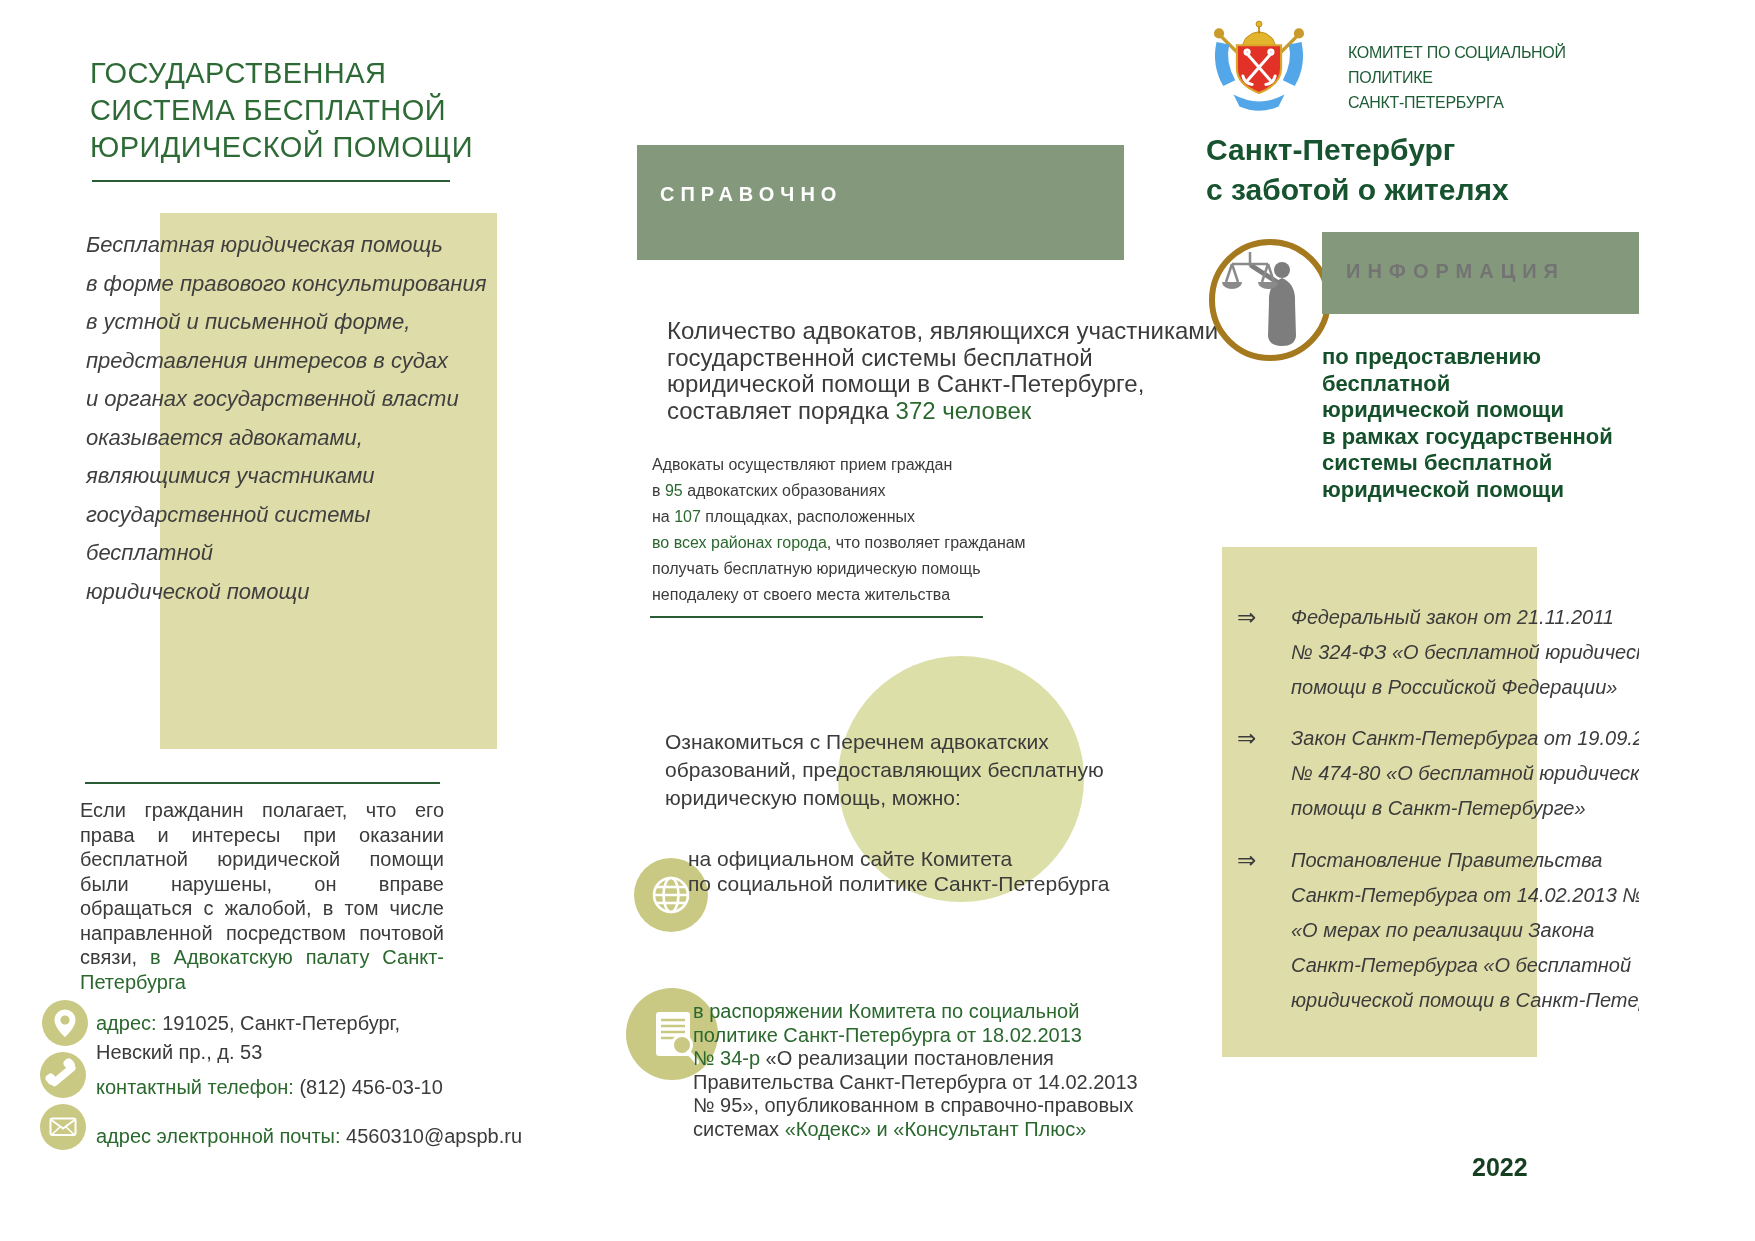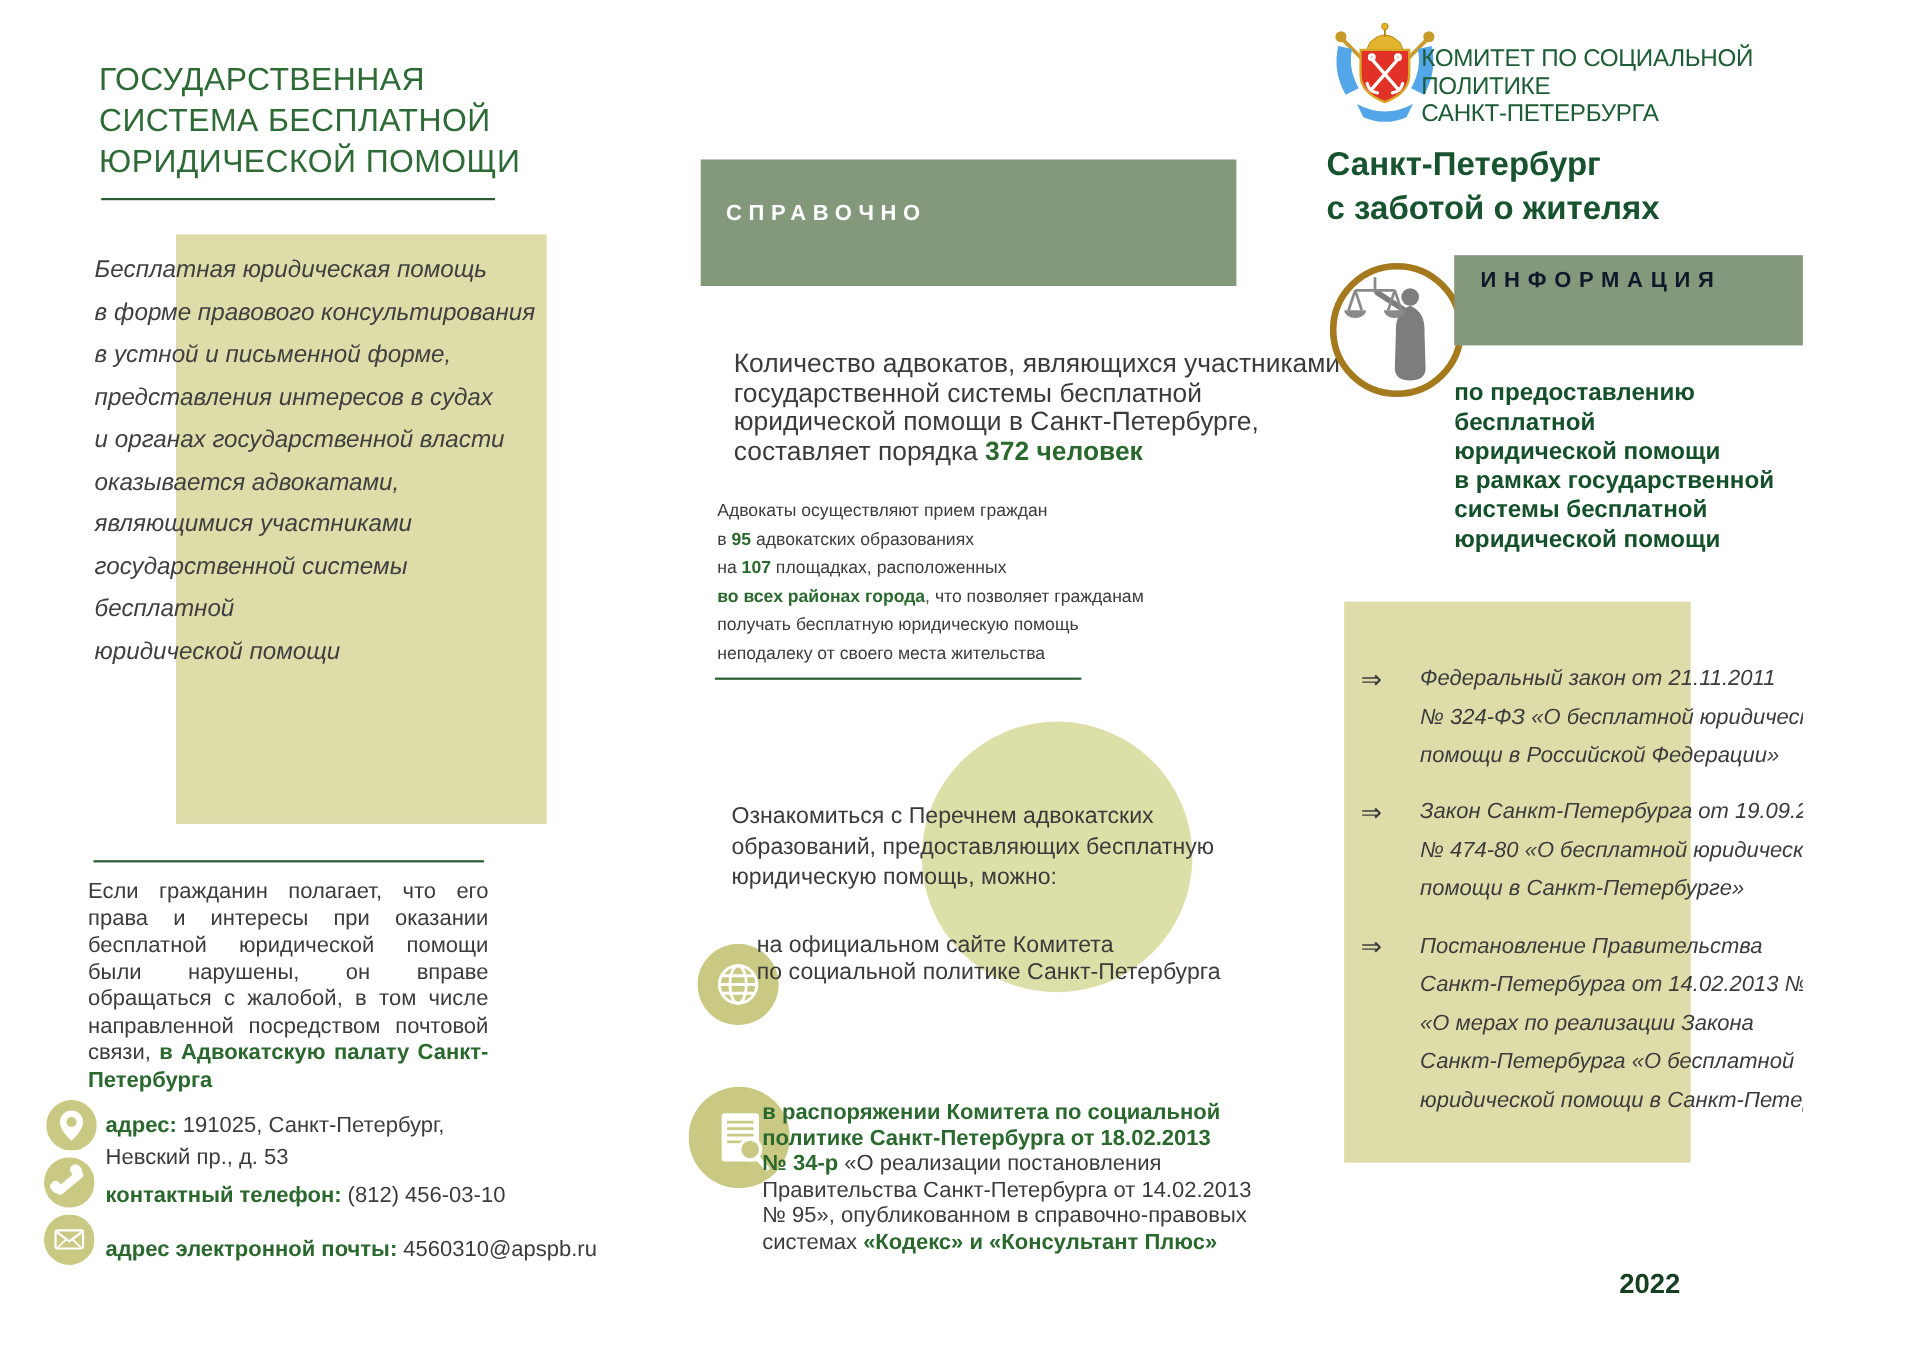--- a/index.html
+++ b/index.html
@@ -10,21 +10,21 @@
     --olive:#deddaa;
     --olive-icon:#c9c983;
     --gold:#a5791e;
     --body:#3b3b3b;
   }
   html,body{margin:0;padding:0;background:#ffffff;}
   body{font-family:"Liberation Sans","DejaVu Sans",sans-serif;}
   .page{position:relative;width:1639px;height:1241px;background:#fff;overflow:hidden;}
   .abs{position:absolute;margin:0;}
   .prelines{white-space:pre-line;}
-  .green{color:var(--accent);font-weight:bold;}
+  .green{color:var(--accent);font-weight:normal;}
   .rule{height:2px;background:#2a5c33;}
 
   
   #left-title{left:90px;top:55px;font-size:29px;line-height:37px;font-weight:400;color:var(--green-title);letter-spacing:.4px;}
   #left-title-rule{left:92px;top:180px;width:358px;}
   #left-olive-box{left:160px;top:213px;width:337px;height:536px;background:var(--olive);}
   #left-quote{left:86px;top:226px;width:404px;font-size:22px;line-height:38.5px;font-style:italic;color:#3f3f3f;}
   #left-rule2{left:85px;top:782px;width:355px;}
   #complaint{left:80px;top:798px;width:364px;font-size:20px;line-height:24.5px;text-align:justify;color:var(--body);}
   .contact-icon{width:46px;height:46px;}
@@ -44,25 +44,25 @@
   #mid-rule{left:650px;top:616px;width:333px;}
   #mid-circle{left:838px;top:656px;width:246px;height:246px;border-radius:50%;background:#dcdfa8;}
   #mid-para3{left:665px;top:728px;font-size:21px;line-height:28px;color:var(--body);z-index:2;}
   #globe-icon{left:634px;top:858px;z-index:2;}
   #website-text{left:688px;top:846px;font-size:21px;line-height:25px;color:var(--body);z-index:2;}
   #doc-icon{left:626px;top:988px;}
   #doc-text{left:693px;top:1000px;font-size:20px;line-height:23.5px;color:var(--body);}
 
   
   #logo{left:1208px;top:16px;}
-  #committee{left:1292px;top:40px;font-size:22px;line-height:25px;color:var(--green-dark);letter-spacing:-.3px;}
+  #committee{left:1348px;top:40px;font-size:16px;line-height:25px;color:var(--green-dark);letter-spacing:-.3px;}
   #slogan{left:1206px;top:130px;font-size:30px;line-height:40px;font-weight:700;color:#17532f;}
   #themis{left:1208px;top:238px;}
   #info-box{left:1322px;top:232px;width:332px;height:82px;background:var(--sage);}
-  #info-label{left:1346px;top:244px;font-size:20px;font-weight:700;letter-spacing:7px;color:#0f172a;text-align:right;}
+  #info-label{left:1346px;top:260px;font-size:20px;font-weight:700;letter-spacing:7px;color:#737373;text-align:right;}
   #subtitle{left:1322px;top:344px;font-size:22px;line-height:26.5px;font-weight:700;color:#14502a;}
   #laws-box{left:1222px;top:547px;width:315px;height:510px;background:var(--olive);}
   .law{position:absolute;left:1237px;display:flex;z-index:2;width:480px;}
   .law-marker{width:54px;flex:none;font-size:23px;line-height:35px;color:var(--body);}
   .law-text{font-size:20px;line-height:35px;font-style:italic;color:var(--body);width:436px;}
   #law1{top:600px;}
   #law2{top:721px;}
   #law3{top:843px;}
   #year{left:1448px;top:1153px;font-size:25px;font-weight:700;color:#163f22;margin-left:24px;}
 </style>

